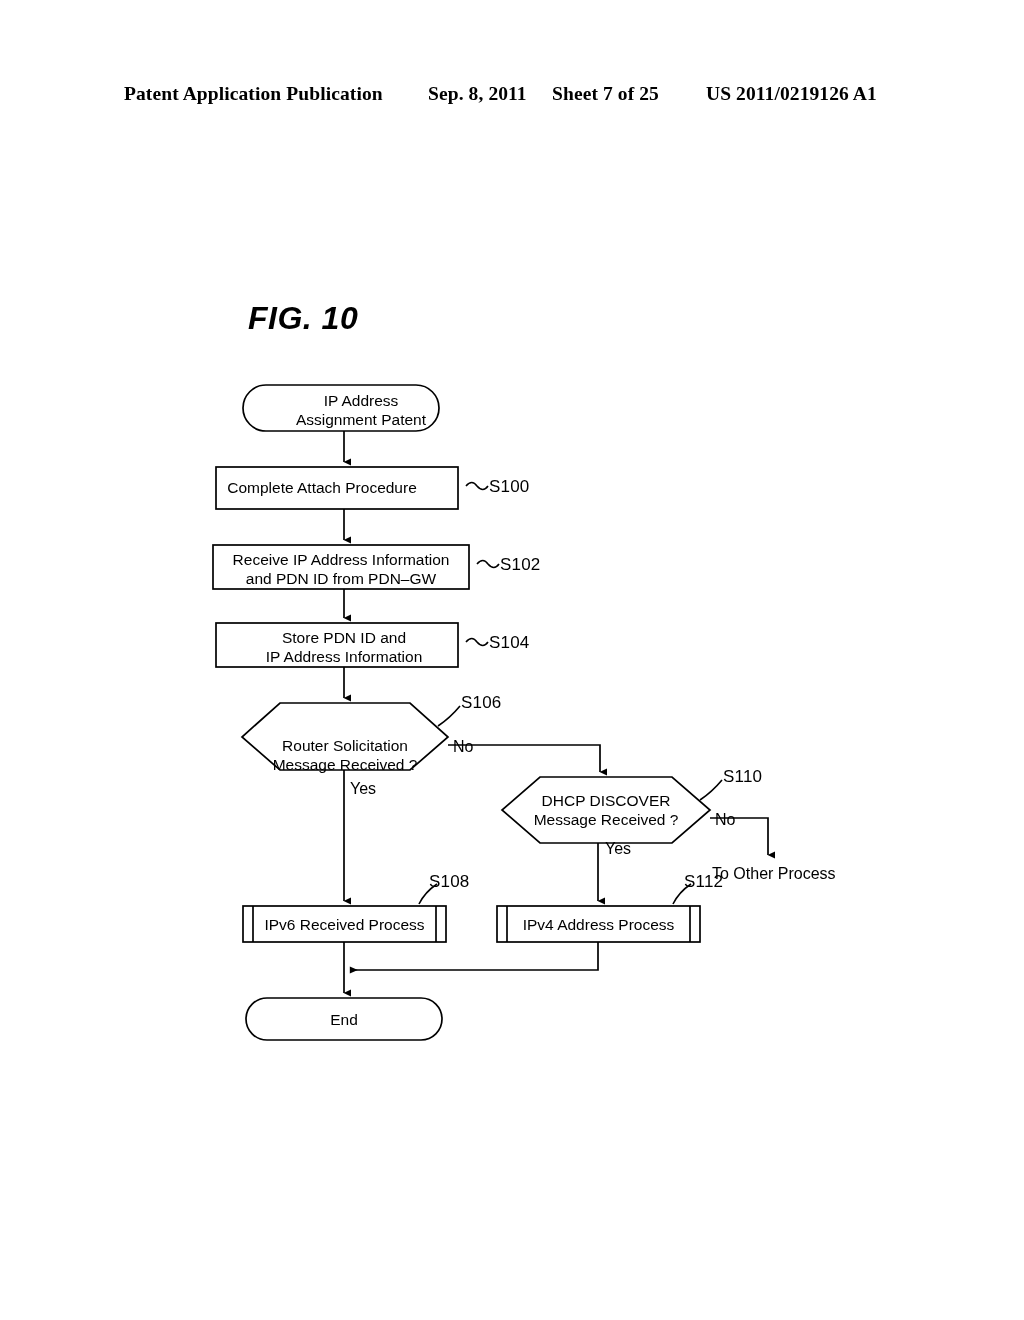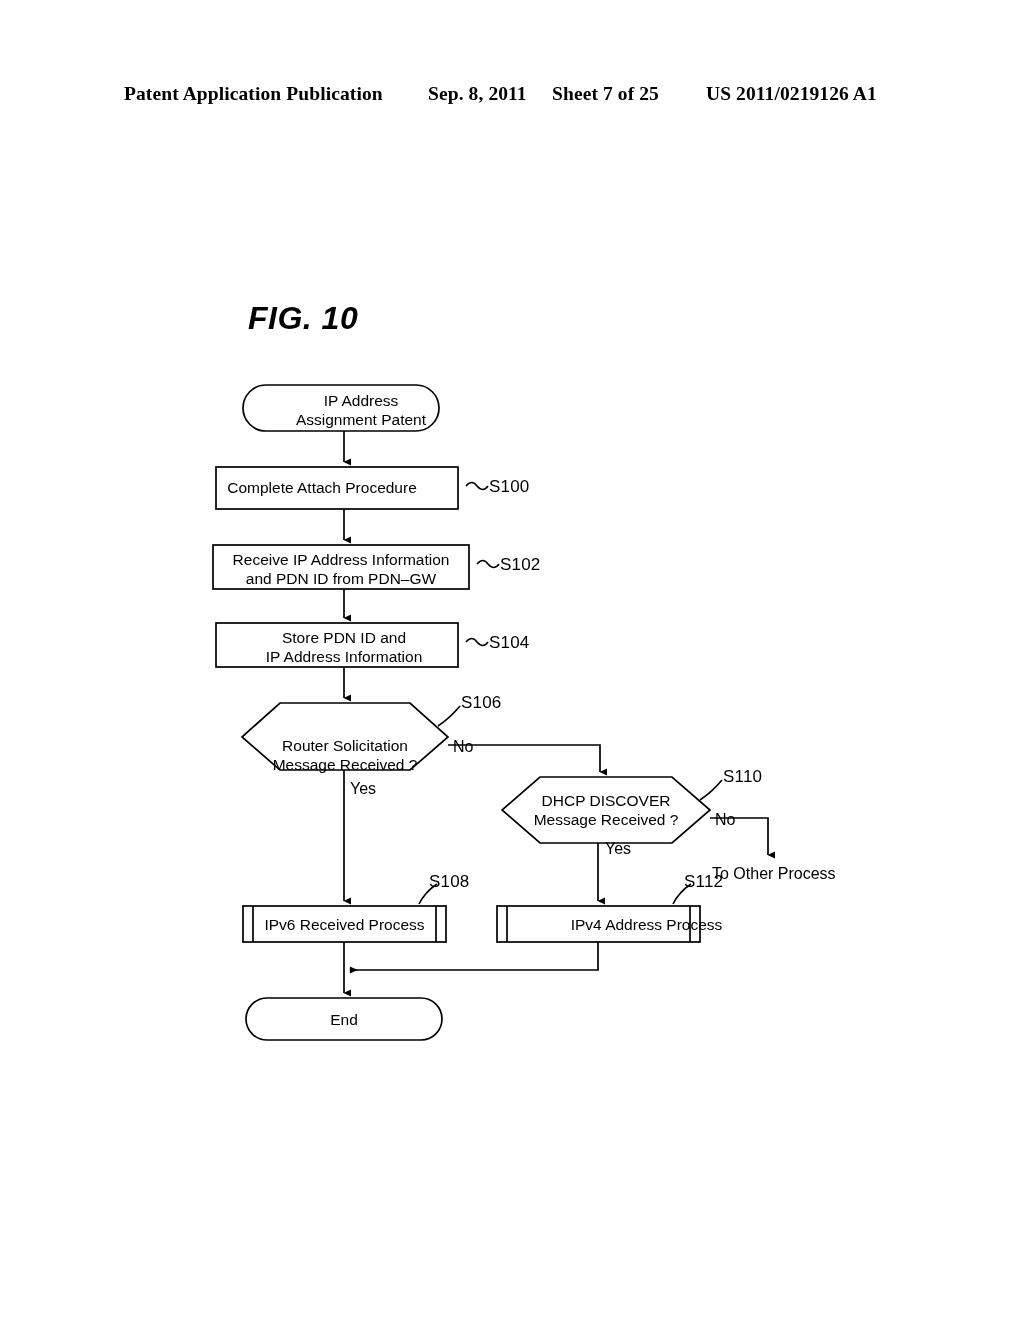--- a/index.html
+++ b/index.html
@@ -198,21 +198,21 @@
 
   <div class="node-text" style="left:502px; top:791px; width:208px;">
     <span class="ln">DHCP DISCOVER</span>
     <span class="ln">Message Received ?</span>
   </div>
 
   <div class="node-text" style="left:253px; top:915px; width:183px;">
     <span class="ln">IPv6 Received Process</span>
   </div>
 
-  <div class="node-text" style="left:507px; top:915px; width:183px;padding-left:48px;">
+  <div class="node-text" style="left:507px; top:915px; width:183px;">
     <span class="ln">IPv4 Address Process</span>
   </div>
 
   <div class="node-text" style="left:246px; top:1010px; width:196px;">
     <span class="ln">End</span>
   </div>
 
   <div class="flow-note" style="left:712px; top:864px; width:112px;">
     <span class="ln">To Other</span>
     <span class="ln">Process</span>

